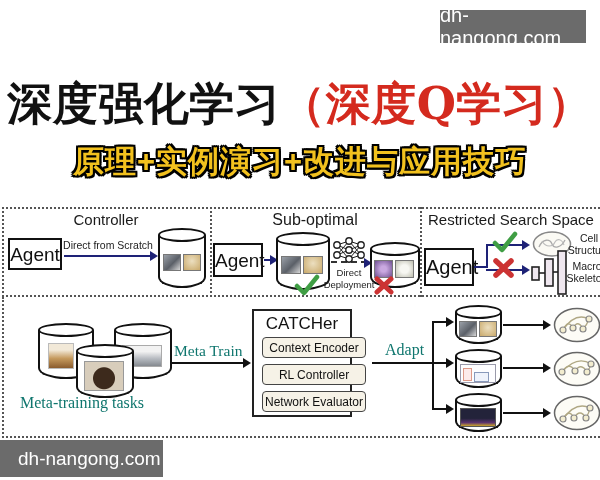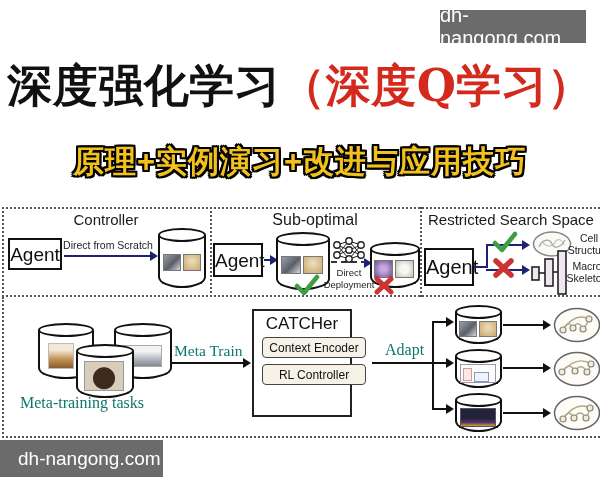--- a/index.html
+++ b/index.html
@@ -9,21 +9,21 @@
     font-family:"Liberation Sans", sans-serif; color:#111;
   }
   .abs { position:absolute; }
 
   
   .wm { background:#6b6b6b; color:#fff; font-size:20px; display:flex; align-items:center; }
   #wm-top { left:440px; top:10px; width:146px; height:33px; justify-content:center; }
   #wm-bottom { left:0; top:440px; width:163px; height:37px; padding-left:18px; font-size:19px; }
 
   
-  #title { left:0; top:56px; width:600px; text-align:center; white-space:nowrap;
+  #title { left:0; top:74px; width:600px; text-align:center; white-space:nowrap;
            font-family:"DejaVu Serif", serif; font-weight:bold; font-size:45px; letter-spacing:0.5px; }
   #title .red { color:#d42a1e; }
   #subtitle { left:0; top:141px; width:600px; text-align:center; white-space:nowrap;
               font-weight:bold; font-size:31px; letter-spacing:1px; color:#f2c11e;
               text-shadow:-2px -2px 0 #000, 2px -2px 0 #000, -2px 2px 0 #000, 2px 2px 0 #000,
                           -2px 0 0 #000, 2px 0 0 #000, 0 -2px 0 #000, 0 2px 0 #000; }
   #row-top  { left:2px; top:207px; width:598px; height:90px; border:2px dotted #555; border-right:none; }
   #row-bottom { left:2px; top:297px; width:598px; height:141px; border:2px dotted #555; border-right:none; border-top:none; }
   .vdiv { top:207px; width:0; height:90px; border-left:2px dotted #555; }
   #vdiv1 { left:210px; } #vdiv2 { left:420px; }
@@ -215,20 +215,21 @@
 <div class="abs flow-label" style="left:20px; top:394px; width:172px; text-align:left; font-size:16px; z-index:5;">Meta-training tasks</div>
 
 <div class="abs flow-label" style="left:174px; top:342px;">Meta Train</div>
 <div class="abs hline" style="left:172px; top:362px; width:72px;"></div>
 <div class="abs head" style="left:243px; top:358px;"></div>
 
 <div class="abs" id="catcher">
   <div class="ct">CATCHer</div>
   <div class="module" id="mod0">Context Encoder</div>
   <div class="module" id="mod1">RL Controller</div>
+  <div class="module" id="mod2">Network Evaluator</div>
 </div>
 
 <div class="abs flow-label" style="left:385px; top:341px; font-size:16px;">Adapt</div>
 <div class="abs hline" style="left:372px; top:362px; width:62px;"></div>
 <div class="abs vline" style="left:432px; top:321px; height:89px;"></div>
 <div class="abs hline" style="left:432px; top:321px; width:15px;"></div>
 <div class="abs head" style="left:446px; top:317px;"></div>
 <div class="abs hline" style="left:432px; top:362px; width:15px;"></div>
 <div class="abs head" style="left:446px; top:358px;"></div>
 <div class="abs hline" style="left:432px; top:408px; width:15px;"></div>

